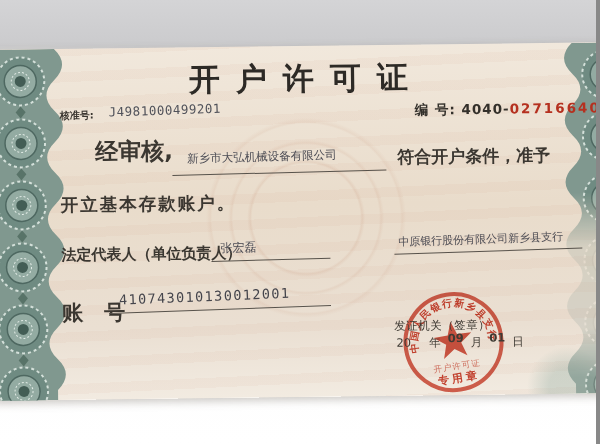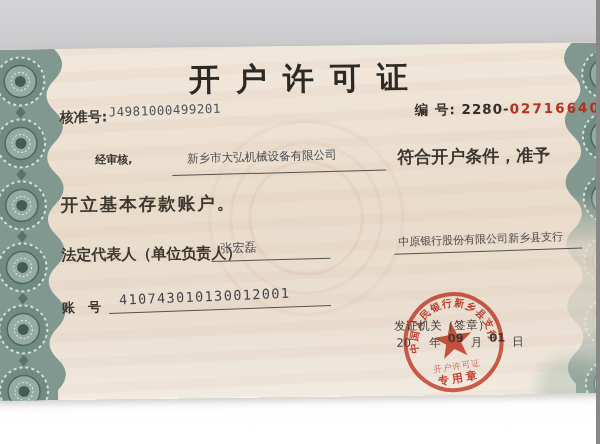--- a/index.html
+++ b/index.html
@@ -26,36 +26,36 @@
     -webkit-mask-image:linear-gradient(180deg,#000 0 150px,rgba(0,0,0,.18) 205px 285px,rgba(0,0,0,.75) 335px 351px);
     mask-image:linear-gradient(180deg,#000 0 150px,rgba(0,0,0,.18) 205px 285px,rgba(0,0,0,.75) 335px 351px);
   }
   .title {
     position:absolute; top:12px; left:50%; transform:translateX(-50%);
     font-family:"DejaVu Serif","Liberation Serif",serif; font-weight:700;
     font-size:31px; letter-spacing:16px; white-space:nowrap; color:#2d2a26; padding-left:16px;
   }
   .lbl { color:#3b3731; font-weight:700; }
   .mono { font-family:"DejaVu Sans Mono","Liberation Mono",monospace; }
-  .row-approval { position:absolute; left:69px; top:60px; font-size:14px; }
+  .row-approval { position:absolute; left:69px; top:60px; font-size:10px; }
   .approval-val { position:absolute; left:118px; top:55px; font-size:12.5px; color:#50525a; transform:rotate(-1.2deg); letter-spacing:.5px; }
   .row-serial { position:absolute; left:424px; top:57px; font-size:13.5px; color:#33302b; font-weight:700; letter-spacing:1px; white-space:nowrap; }
   .serial-red { color:#b5301f; letter-spacing:2px; font-weight:700; }
-  .review-prefix { position:absolute; left:104px; top:104px; font-size:11px; }
+  .review-prefix { position:absolute; left:104px; top:88px; font-size:23px; }
   .company { position:absolute; left:196px; top:103px; font-size:11.5px; color:#4c4c54; transform:rotate(-.8deg); white-space:nowrap; }
   .u-company { position:absolute; left:181px; top:126px; width:214px; border-bottom:1.5px solid #57524b; transform:rotate(-.8deg); }
   .review-suffix { position:absolute; left:406px; top:101px; font-size:17px; white-space:nowrap; }
   .line2 { position:absolute; left:69px; top:144px; font-size:17.5px; letter-spacing:2px; }
   .rep-label { position:absolute; left:69px; top:197px; font-size:15px; }
   .rep-name { position:absolute; left:228px; top:193px; font-size:12px; color:#4c4c54; transform:rotate(-1deg); }
   .u-rep { position:absolute; left:219px; top:213px; width:119px; border-bottom:1.4px solid #57524b; transform:rotate(-.8deg); }
   .bank-label { position:absolute; left:351px; top:195px; font-size:15px; letter-spacing:1px; }
   .bank-name { position:absolute; left:406px; top:188px; font-size:11px; color:#4c4c54; transform:rotate(-1.2deg); white-space:nowrap; }
   .u-bank { position:absolute; left:402px; top:207px; width:188px; border-bottom:1.4px solid #57524b; transform:rotate(-1.2deg); }
-  .acct-label { position:absolute; left:69px; top:250px; font-size:13px; }
+  .acct-label { position:absolute; left:69px; top:250px; font-size:21px; }
   .acct-val { position:absolute; left:126px; top:241px; font-size:13.5px; color:#45454c; letter-spacing:1.4px; transform:rotate(-1.6deg); }
   .u-acct { position:absolute; left:116px; top:262px; width:222px; border-bottom:1.4px solid #57524b; transform:rotate(-1.4deg); }
   .issuer { position:absolute; left:401px; top:274px; font-size:11.5px; color:#3e3a33; z-index:3; letter-spacing:.5px; }
   .dateline { position:absolute; left:403px; top:291px; font-size:11.5px; color:#3e3a33; z-index:3; white-space:nowrap; }
   .dateline .num { position:relative; top:-4px; margin:16px 3px; font-weight:600;text-align:center; }
   .dateline .cal { margin:0 4px; }
   .dateline .yr { margin-right:14px; }
   .seal { position:absolute; left:408px; top:246px; width:104px; height:104px; z-index:2; transform:rotate(-8deg); opacity:.93; mix-blend-mode:multiply; }
 </style>
 </head>
@@ -92,21 +92,21 @@
           <use href="#lace-art"></use>
         </svg>
     </div>
 
     <div class="title">开户许可证</div>
 
     <span class="row-approval lbl">核准号:</span>
     <span class="approval-val mono">J4981000499201</span>
     <span class="row-serial">
       <span>编 号:</span>
-      <span>2280-</span><span class="serial-red">02716640</span>
+      <span>4040-</span><span class="serial-red">02716640</span>
     </span>
 
     <span class="review-prefix lbl">经审核,</span>
     <span class="company mono">新乡市大弘机械设备有限公司</span>
     <div class="u-company"></div>
     <span class="review-suffix lbl">符合开户条件，准予</span>
     <span class="line2 lbl">开立基本存款账户。</span>
 
     <span class="rep-label lbl">法定代表人（单位负责人）</span>
     <span class="rep-name mono">张宏磊</span>

